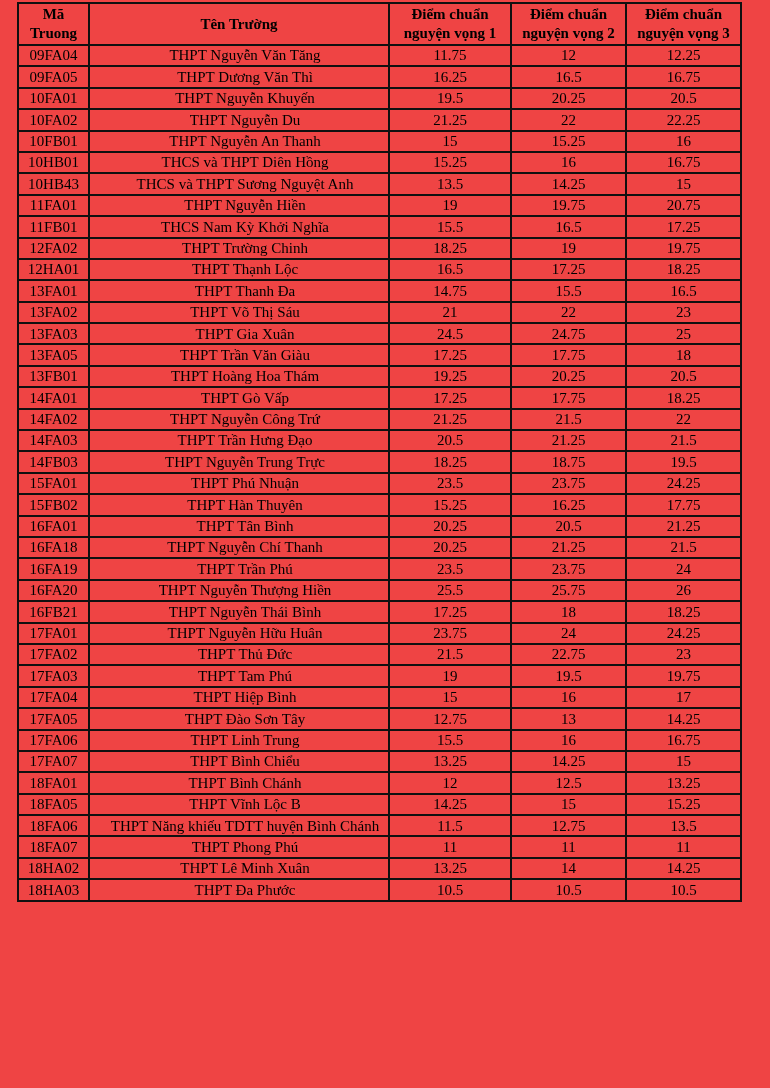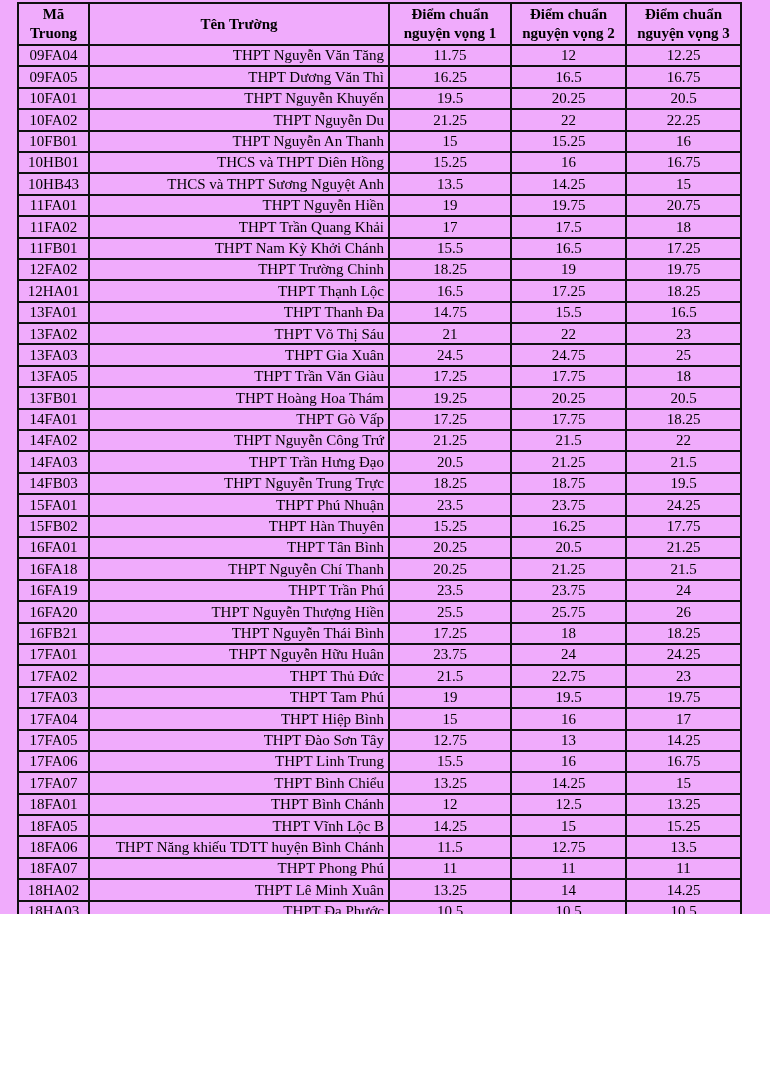--- a/index.html
+++ b/index.html
@@ -4,22 +4,22 @@
 <style>
   * { margin: 0; padding: 0; box-sizing: border-box; }
   html, body {
     width: 770px;
     background: #ffffff;
     font-family: "Liberation Serif", "DejaVu Serif", serif;
     color: #000000;
   }
   .page {
     width: 770px;
-    height: 914px;
-    background: #f0abfc;
+    height: 1088px;
+    background: #ef4444;
     padding: 2px 0 0 17px;
   }
   table.scores {
     border-collapse: collapse;
     table-layout: fixed;
     width: 723px;
   }
   table.scores col.c-code { width: 71px; }
   table.scores col.c-name { width: 300px; }
   table.scores col.c-nv1  { width: 122px; }
@@ -40,21 +40,21 @@
     padding: 1px 4px;
   }
   table.scores td {
     height: 21.4px;
     padding: 0 4px;
     text-align: center;
     line-height: 1.1;
     white-space: nowrap;
   }
   table.scores td.left {
-    text-align: right;
+    text-align: center;
     padding-left: 16px;
   }
 </style>
 </head>
 <body>
 
 <div class="page">
   <table class="scores">
     <colgroup>
       <col class="c-code">
@@ -123,29 +123,22 @@
           <td>15</td>
         </tr>
         <tr>
           <td>11FA01</td>
           <td class="left">THPT Nguyễn Hiền</td>
           <td>19</td>
           <td>19.75</td>
           <td>20.75</td>
         </tr>
         <tr>
-          <td>11FA02</td>
-          <td class="left">THPT Trần Quang Khải</td>
-          <td>17</td>
-          <td>17.5</td>
-          <td>18</td>
-        </tr>
-        <tr>
           <td>11FB01</td>
-          <td class="left">THPT Nam Kỳ Khởi Chánh</td>
+          <td class="left">THCS Nam Kỳ Khởi Nghĩa</td>
           <td>15.5</td>
           <td>16.5</td>
           <td>17.25</td>
         </tr>
         <tr>
           <td>12FA02</td>
           <td class="left">THPT Trường Chinh</td>
           <td>18.25</td>
           <td>19</td>
           <td>19.75</td>

